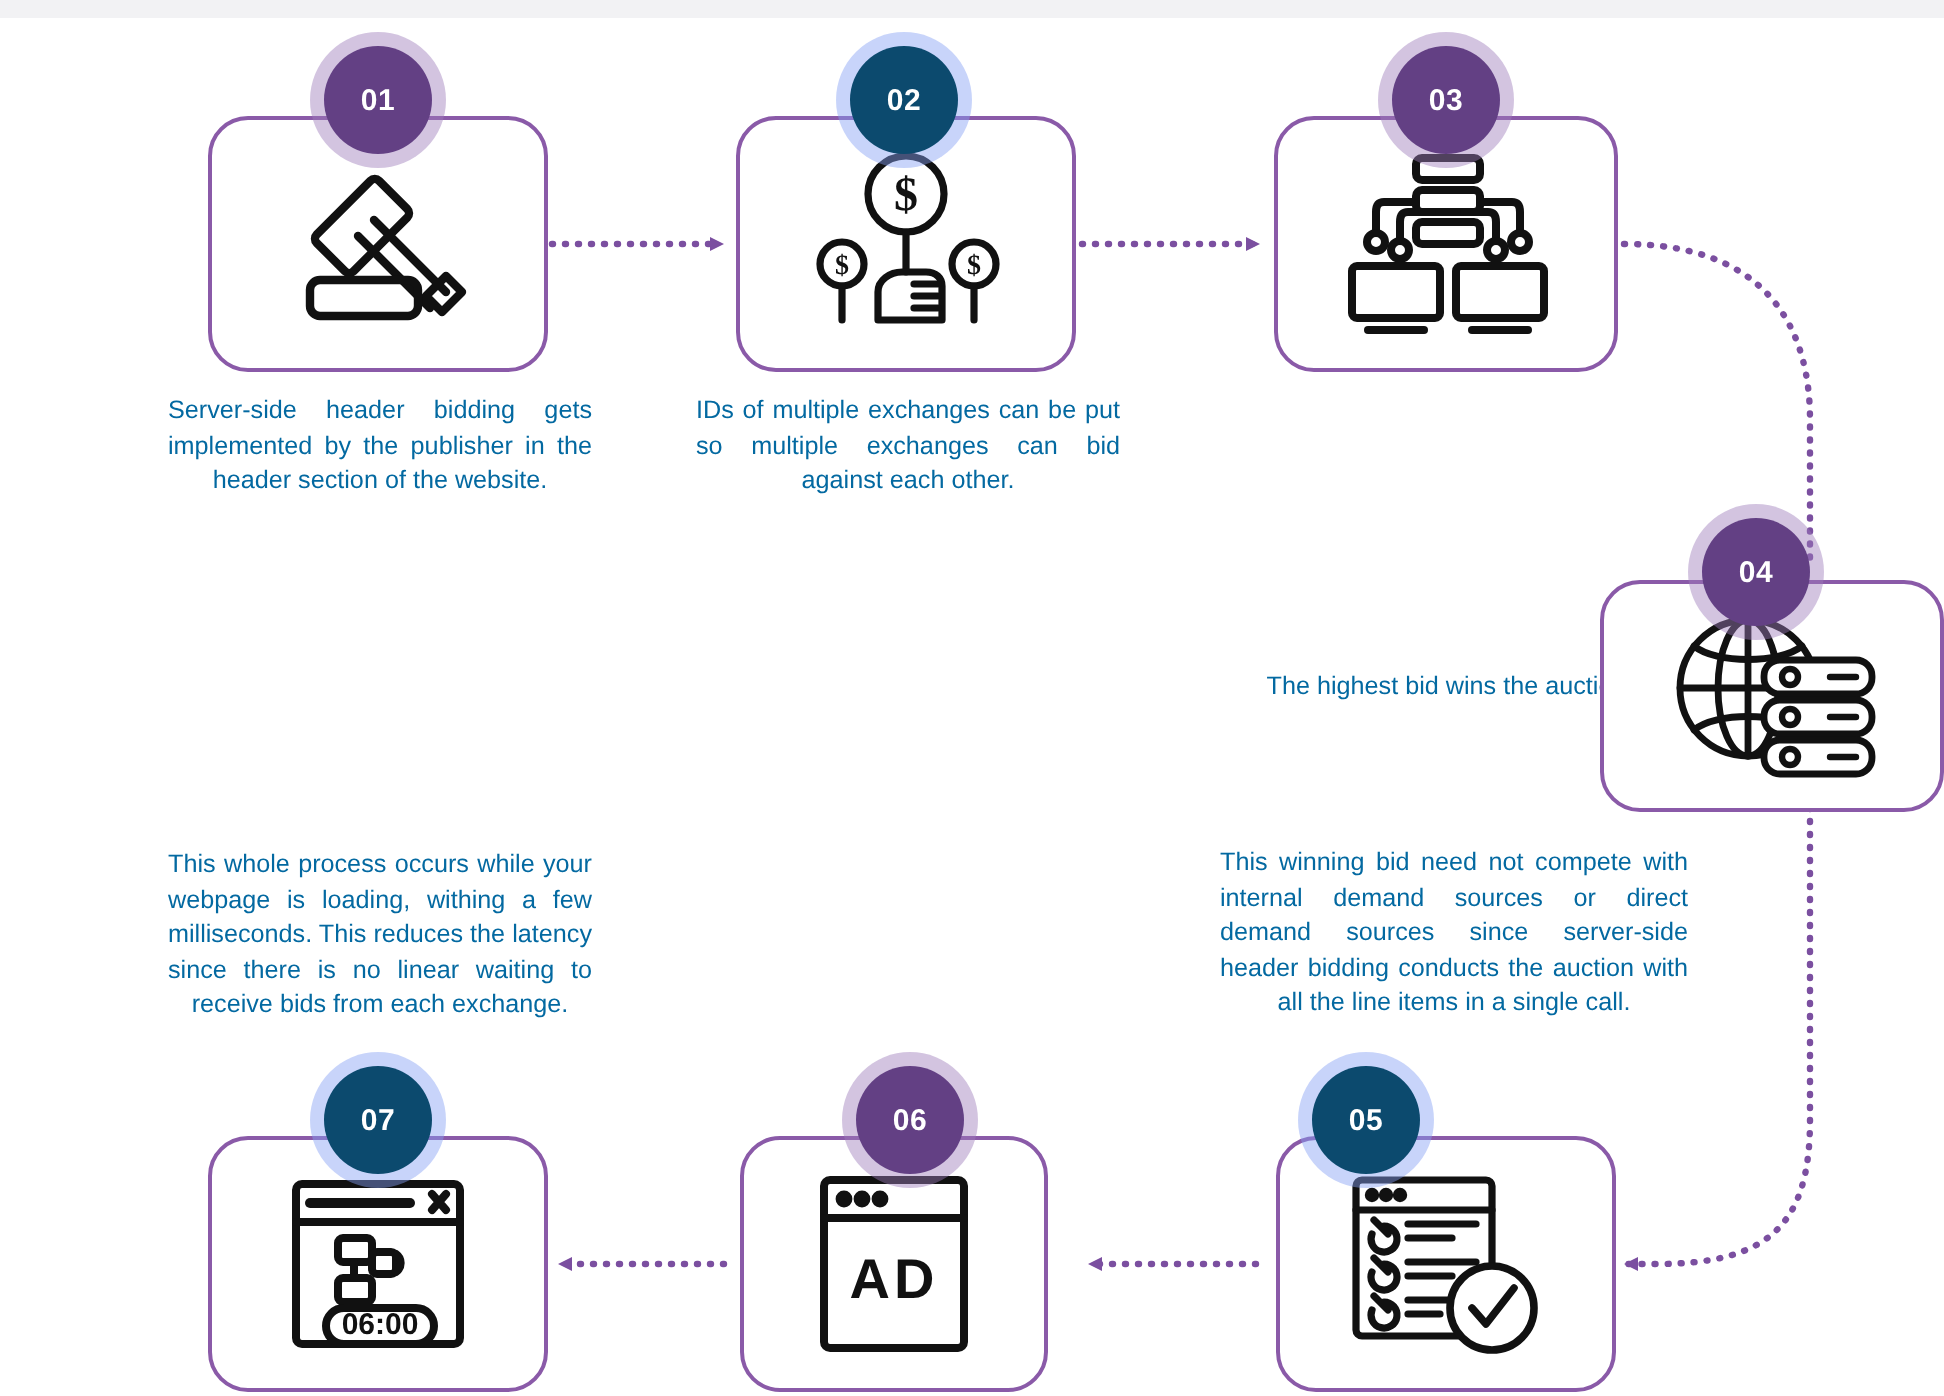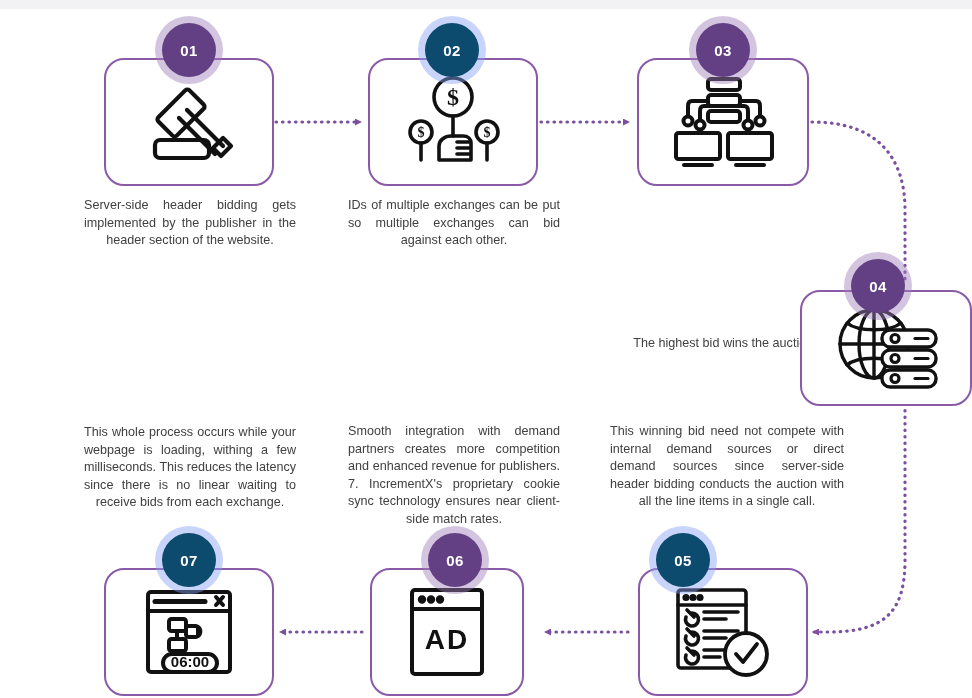--- a/index.html
+++ b/index.html
@@ -73,21 +73,21 @@
   .badge.blue {
     background: #0c4a6e;
     box-shadow: 0 0 0 7px rgba(133,160,243,0.45);
   }
 
   
   .caption {
     position: absolute;
     font-size: 12.6px;
     line-height: 17.5px;
-    color: #404040;
+    color: #0369a1;
     text-align: justify;
     text-align-last: center;
     z-index: 2;
     font-family: "Liberation Sans", "DejaVu Sans", sans-serif;
   }
   .caption.center { text-align: center; text-align-last: center; }
 </style>
 </head>
 <body>
 
@@ -250,21 +250,20 @@
         <circle cx="15" cy="14.5" r="2.2" fill="#111"></circle>
         <circle cx="24" cy="14.5" r="2.2" fill="#111"></circle>
         <circle cx="33" cy="14.5" r="2.2" fill="#111"></circle>
       </g>
       <text x="40" y="64" font-size="28" font-weight="bold" fill="#111" font-family="Liberation Sans, sans-serif" text-anchor="middle" letter-spacing="2">AD</text>
     </svg>
   </div>
   <div class="badge purple" style="left:428px; top:533px;">
     <span>06</span>
   </div>
-  <div class="caption" style="left:348px; top:423px; width:212px;">Smooth integration with demand partners creates more competition and enhanced revenue for publishers. 7. IncrementX's proprietary cookie sync technology ensures near client-side match rates.</div>
 
   <div class="card" style="left:104px; top:568px; width:170px; height:128px;">
     <svg width="92" height="92" viewBox="0 0 92 92">
       <g fill="none" stroke="#111" stroke-width="4" stroke-linejoin="round" stroke-linecap="round">
         <rect x="5" y="6" width="82" height="80" rx="3"></rect>
         <line x1="5" y1="25" x2="87" y2="25"></line>
         <line x1="12" y1="15.5" x2="62" y2="15.5" stroke-width="5"></line>
         <path d="M73 11 L80 19 M80 11 L73 19"></path>
         <rect x="26" y="33" width="17" height="12" rx="2.5"></rect>
         <rect x="26" y="53" width="17" height="12" rx="2.5"></rect>

